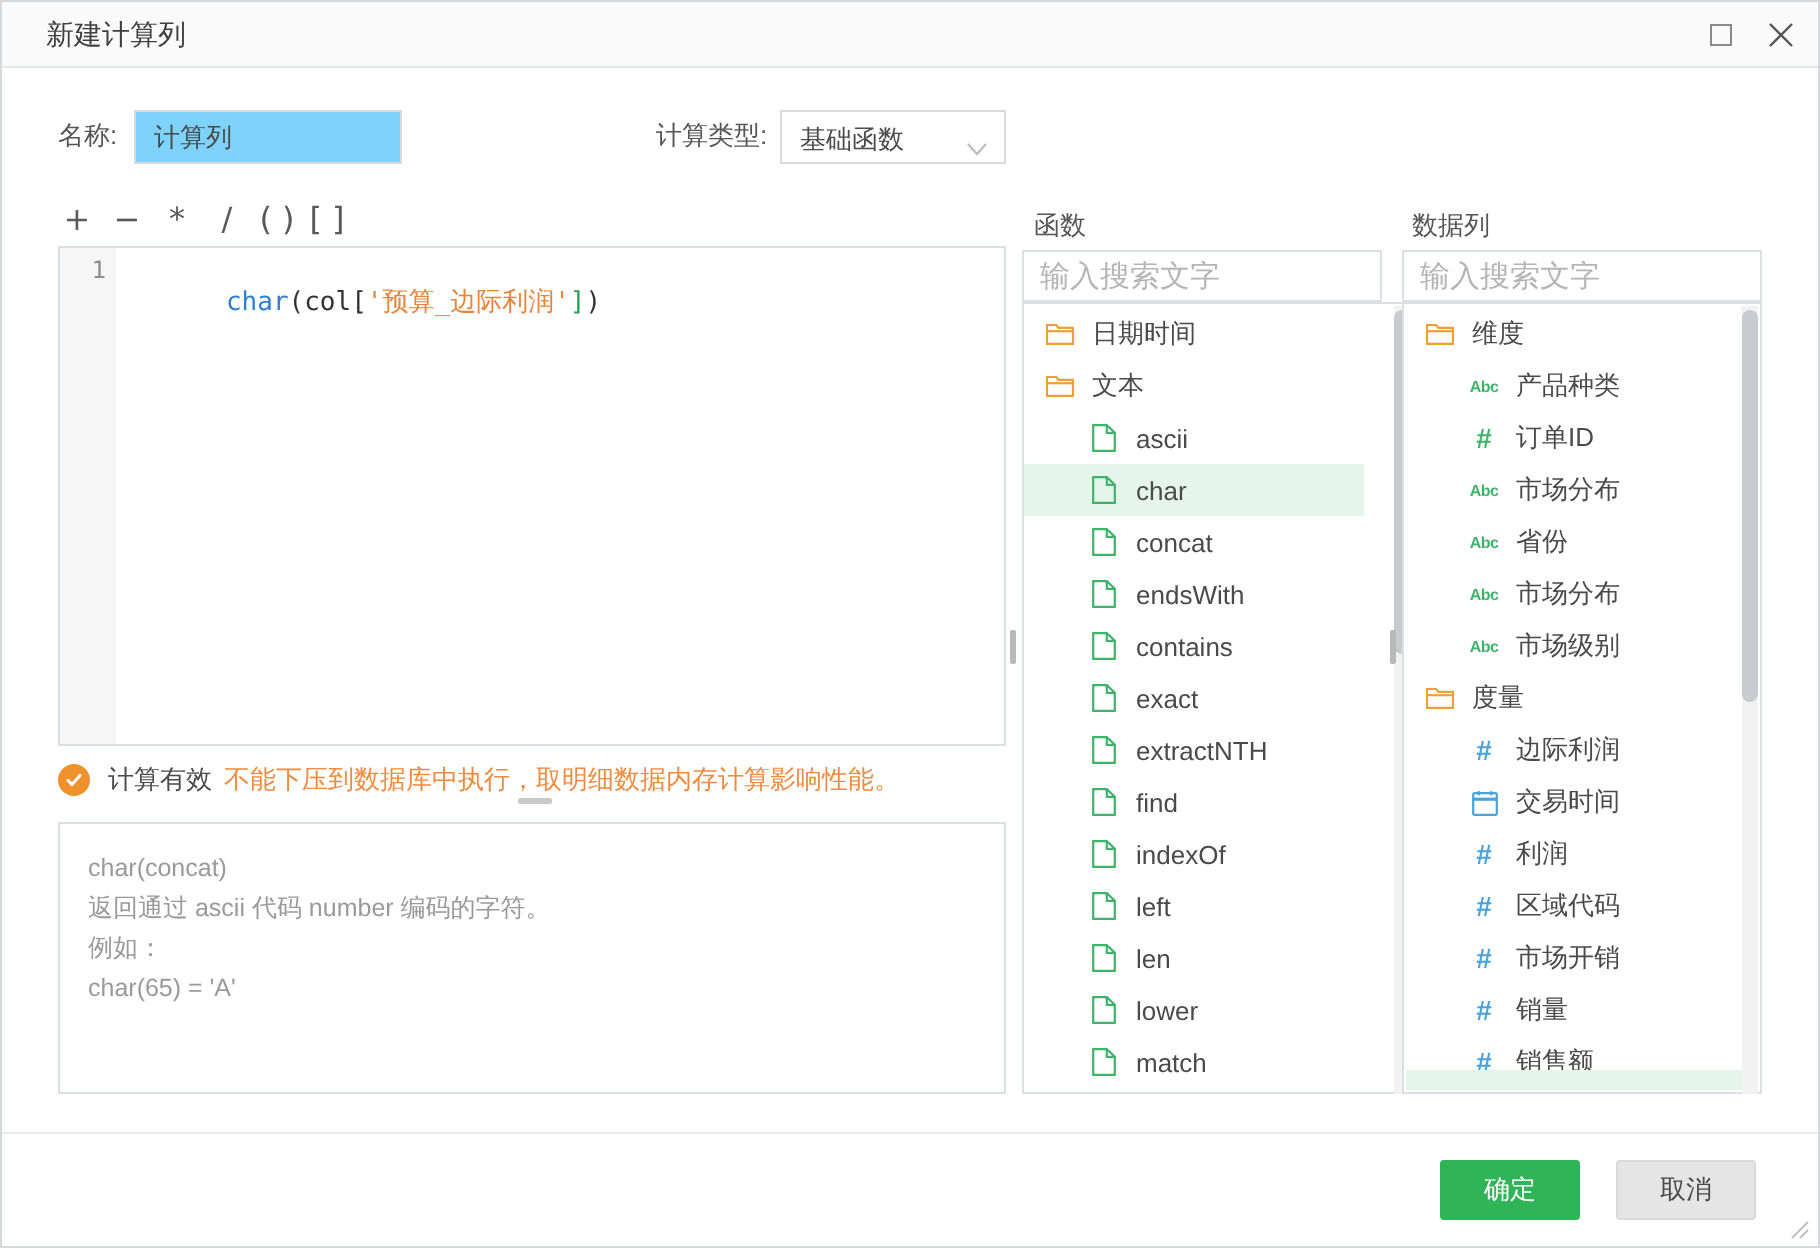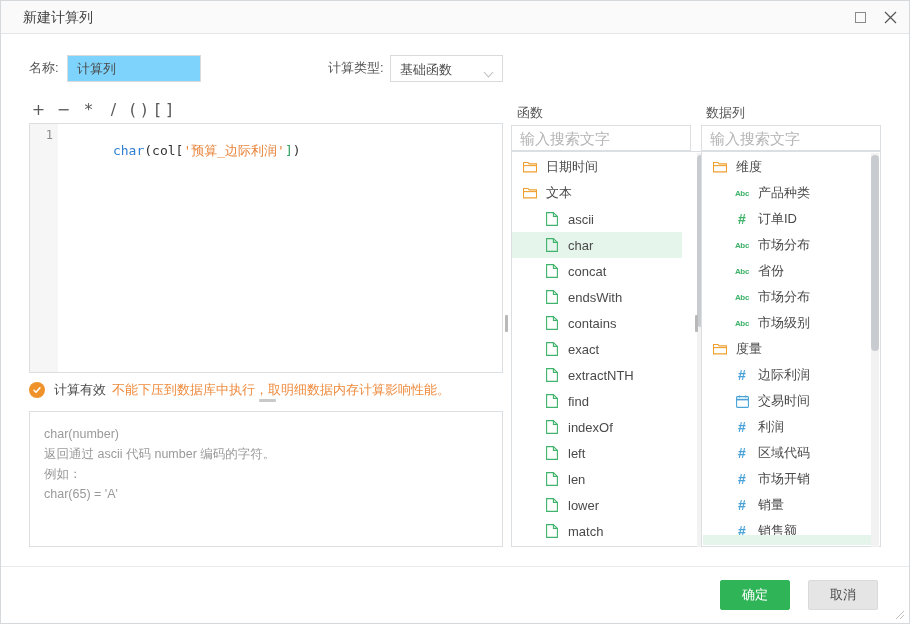--- a/index.html
+++ b/index.html
@@ -450,21 +450,21 @@
           <path d="M2 5.2 L4 7.3 L8 2.7" stroke="#ffffff" stroke-width="1.5" fill="none" stroke-linecap="round" stroke-linejoin="round"></path>
         </svg>
     </span>
     <span class="status-label">计算有效</span>
     <span class="status-warn">不能下压到数据库中执行，取明细数据内存计算影响性能。</span>
   </div>
 
   <div class="h-splitter"></div>
 
   <div class="desc-box">
-    <div class="desc-line">char(number)</div>
+    <div class="desc-line">char(concat)</div>
     <div class="desc-line">返回通过 ascii 代码 number 编码的字符。</div>
     <div class="desc-line">例如：</div>
     <div class="desc-line">char(65) = 'A'</div>
   </div>
 
   <div class="panel-title" style="left:516px; top:103px;">函数</div>
   <input class="search-box" style="left: 510px; top: 124px; width: 180px;" type="text" placeholder="输入搜索文字">
   <div class="panel-box" style="left:510px; top:150px; width:196px; height:396px;">
     <div class="list" id="functions-list" style="left:0; top:2px; width:170px;">
         <div class="list-item lvl-0">

